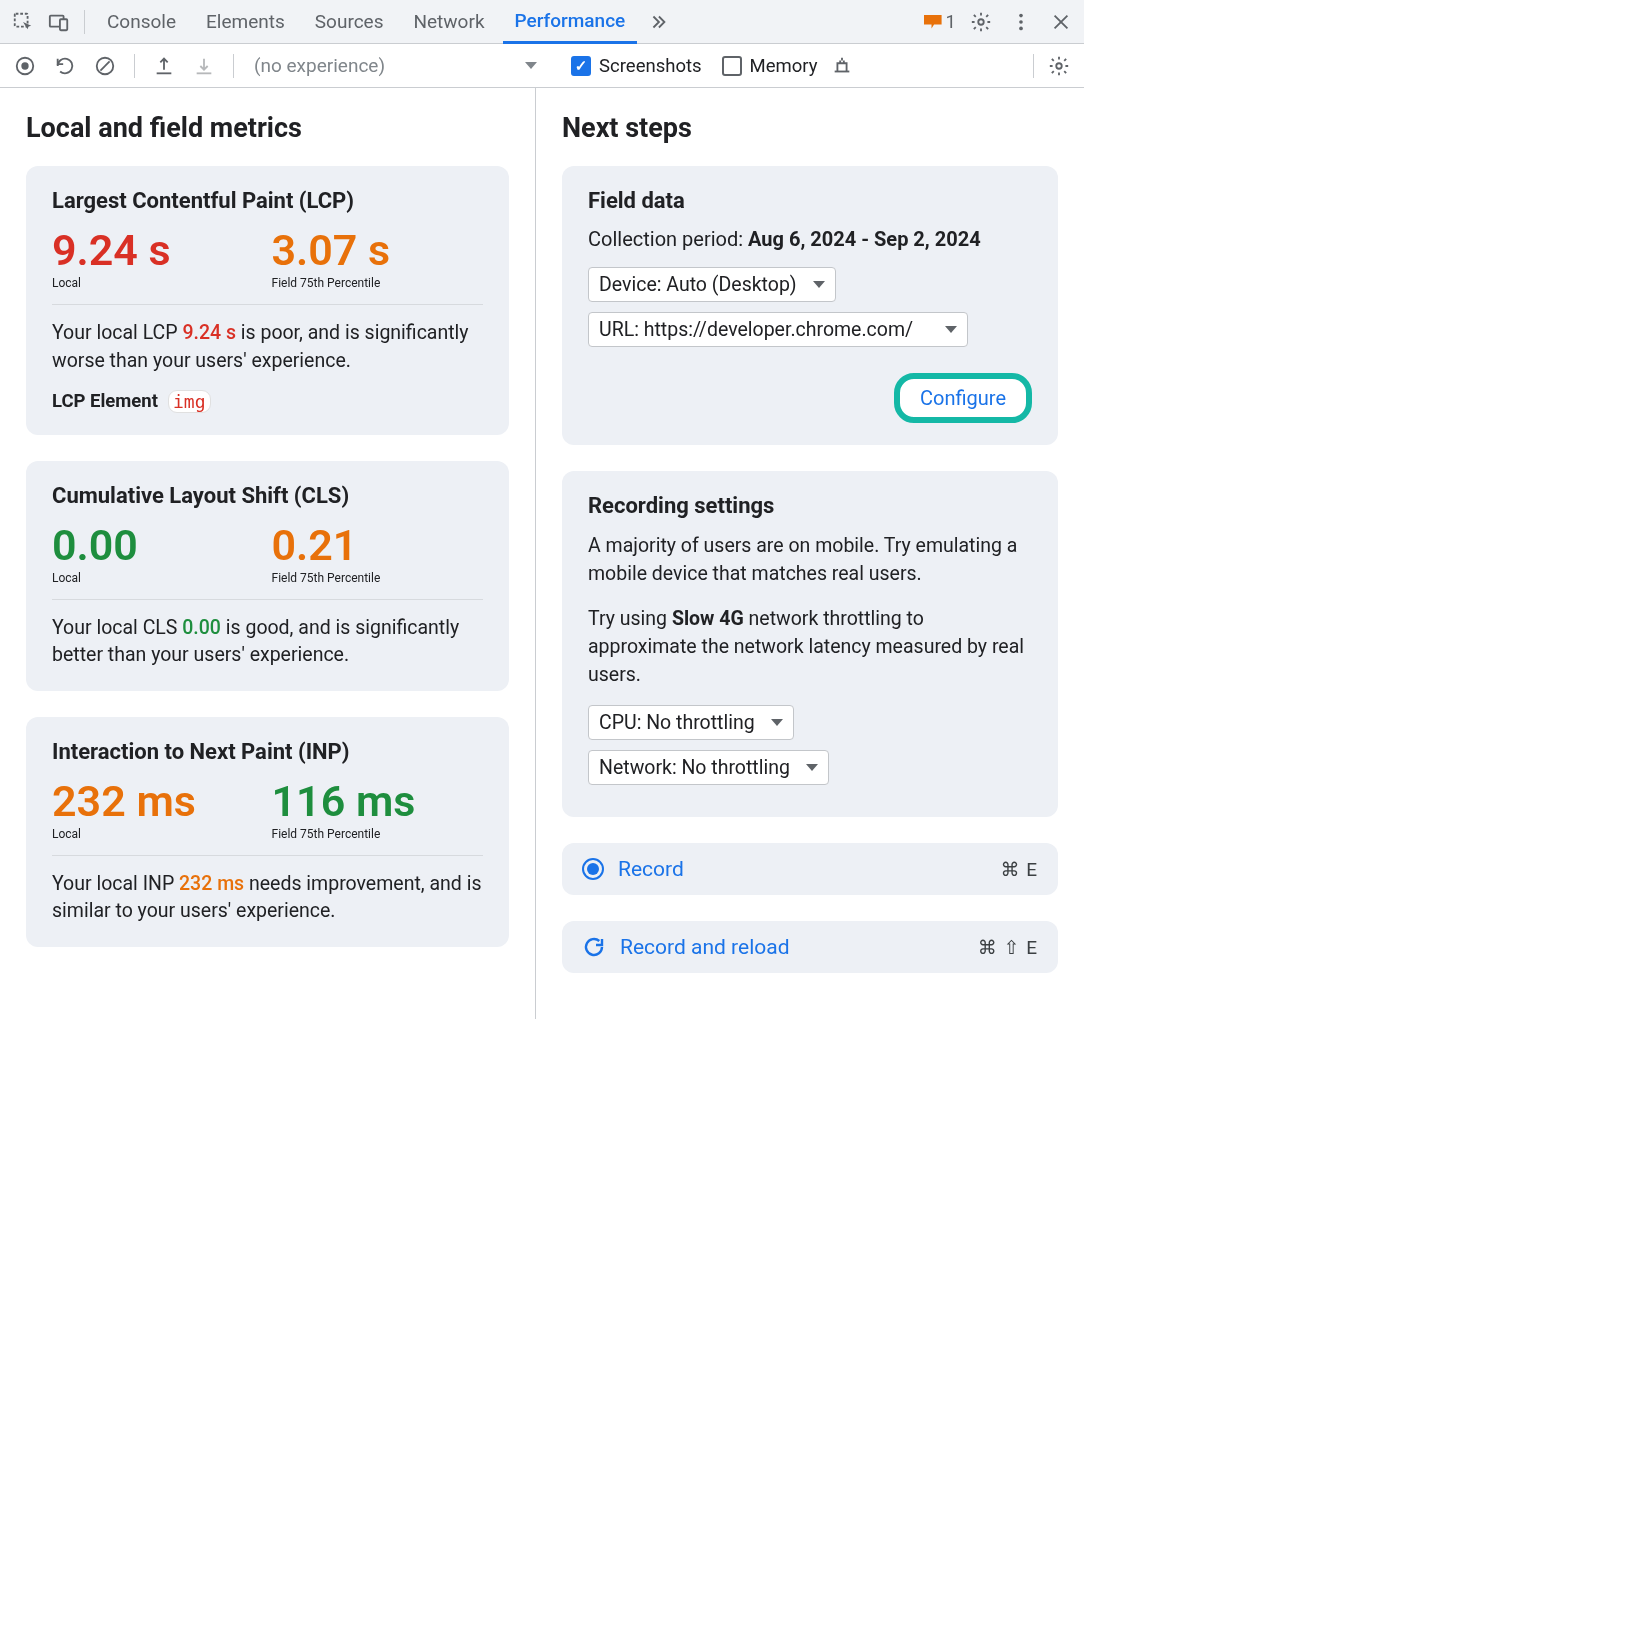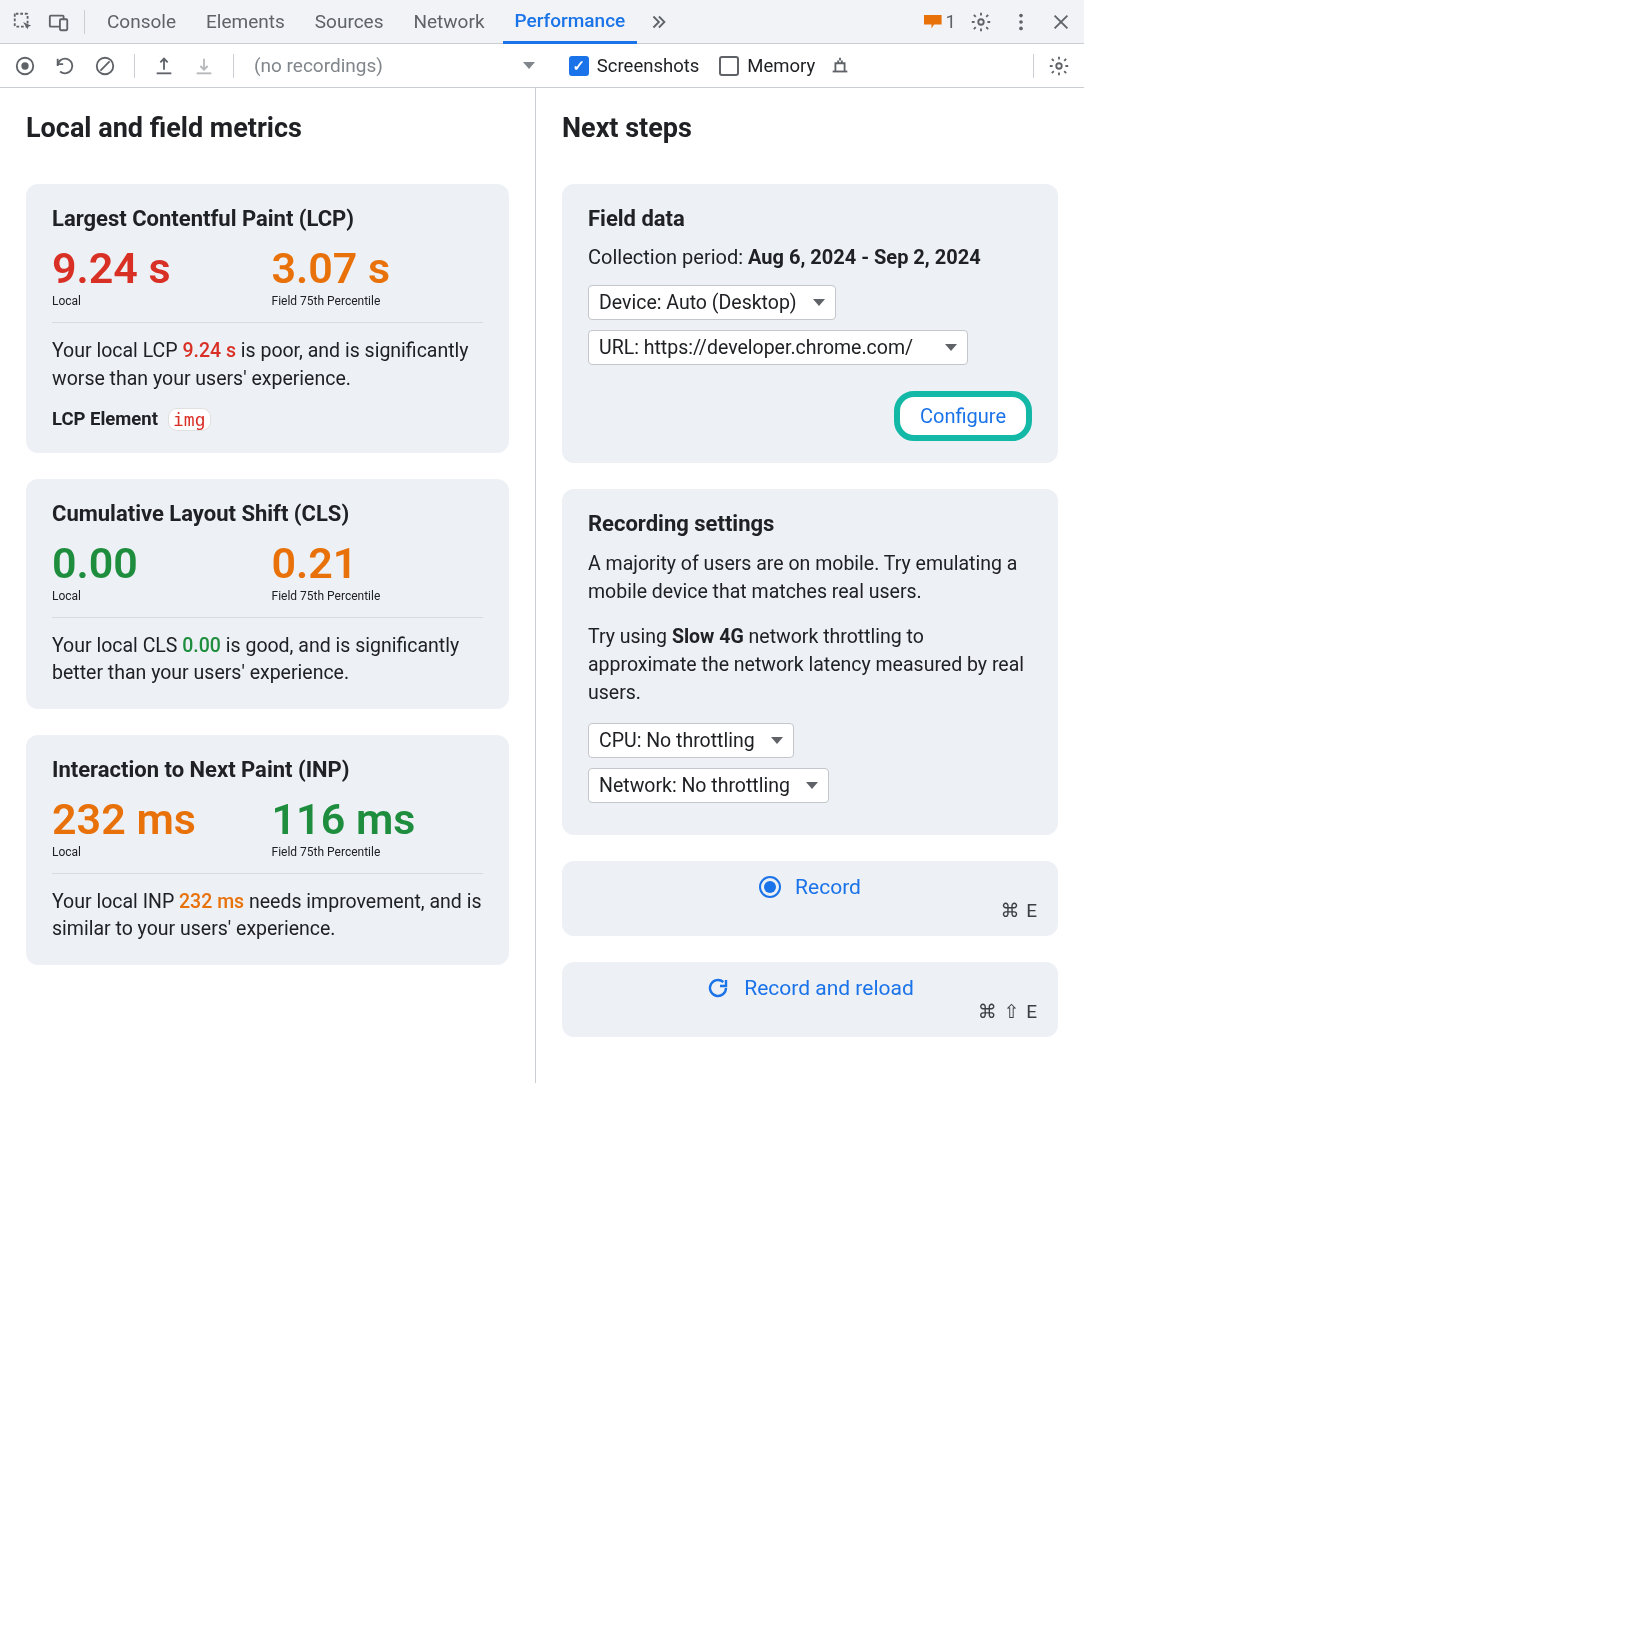--- a/index.html
+++ b/index.html
@@ -80,21 +80,21 @@
 }
 .checkbox.checked { background:#1a73e8;border-color:#1a73e8;color:#fff;font-size:15px;font-weight:bold; }
 .cb-row { display:flex;align-items:center;gap:8px;color:#202124; }
 .toolbar-right { margin-left:auto; display:flex;align-items:center;gap:6px; }
 .tb-vdiv { width:1px;height:24px;background:#cacdd1;margin:0 4px; }
 
 .main { display:flex; }
 .left, .right { padding: 24px 26px 20px 26px; }
 .left { width: 536px; border-right:1px solid #cacdd1; }
 .right { flex:1; }
-h2.section-title { font-size:27px; font-weight:700; margin-bottom:40px; }
+h2.section-title { font-size:27px; font-weight:700; margin-bottom:22px; }
 .card {
   background:#edf0f5;
   border-radius:12px;
   padding: 22px 26px;
   margin-bottom: 26px;
 }
 .metric-title { font-size:22px; font-weight:700; margin-bottom:14px; }
 .metric-row { display:flex; gap:8px; margin-bottom:10px; }
 .metric-col { flex:1; }
 .metric-value { font-size:43px; font-weight:600; line-height:1.1; }
@@ -141,21 +141,20 @@
   background:#fff;
 }
 .configure-wrap { text-align:right; margin-top:16px; }
 .card .body-text { font-size:19.5px; line-height:1.45; margin-bottom:16px; }
 .action-card {
   background:#edf0f5;
   border-radius:12px;
   padding:14px 20px;
   display:flex; align-items:center;
   margin-bottom:26px;
-  flex-direction:column;
 }
 .action-left { display:flex;align-items:center;gap:14px;color:#1a73e8;font-size:21px;cursor:pointer; }
 .action-right { margin-left:auto;color:#3c4043;font-size:19px;letter-spacing:1px; }
 .record-dot {
   width:22px;height:22px;border:2px solid #1a73e8;border-radius:50%;
   display:flex;align-items:center;justify-content:center;
 }
 .record-dot::after { content:"";width:12px;height:12px;background:#1a73e8;border-radius:50%; }
 
 svg.gicon { width:22px;height:22px;stroke:#5f6368;fill:none;stroke-width:2; }
@@ -242,21 +241,21 @@
       </svg>
   </div>
   <div class="icon-btn" style="opacity:.45">
     <svg class="gicon" viewBox="0 0 24 24">
         <path d="M12 4v12M8 12l4 4 4-4"></path>
         <path d="M4 20h16"></path>
       </svg>
   </div>
   <div class="divider"></div>
   <div class="recordings-select">
-    <span>(no recordings)</span>
+    <span>(no experience)</span>
     <span class="caret-down"></span>
   </div>
   <div class="cb-row" style="margin-left:18px">
     <span class="checkbox checked">✓</span>
     <span>Screenshots</span>
   </div>
   <div class="cb-row" style="margin-left:10px">
     <span class="checkbox"></span>
     <span>Memory</span>
   </div>

